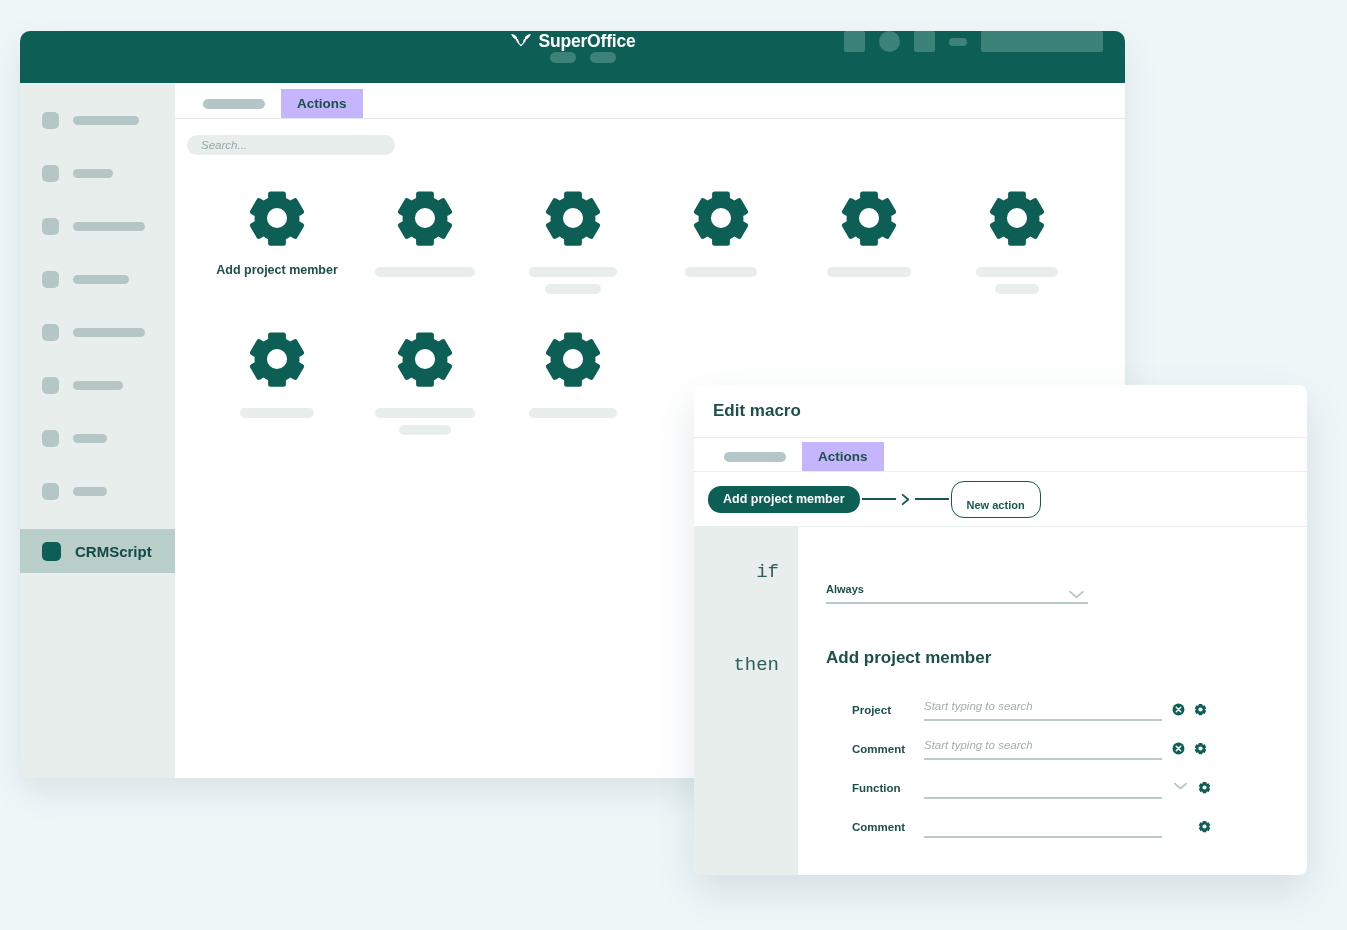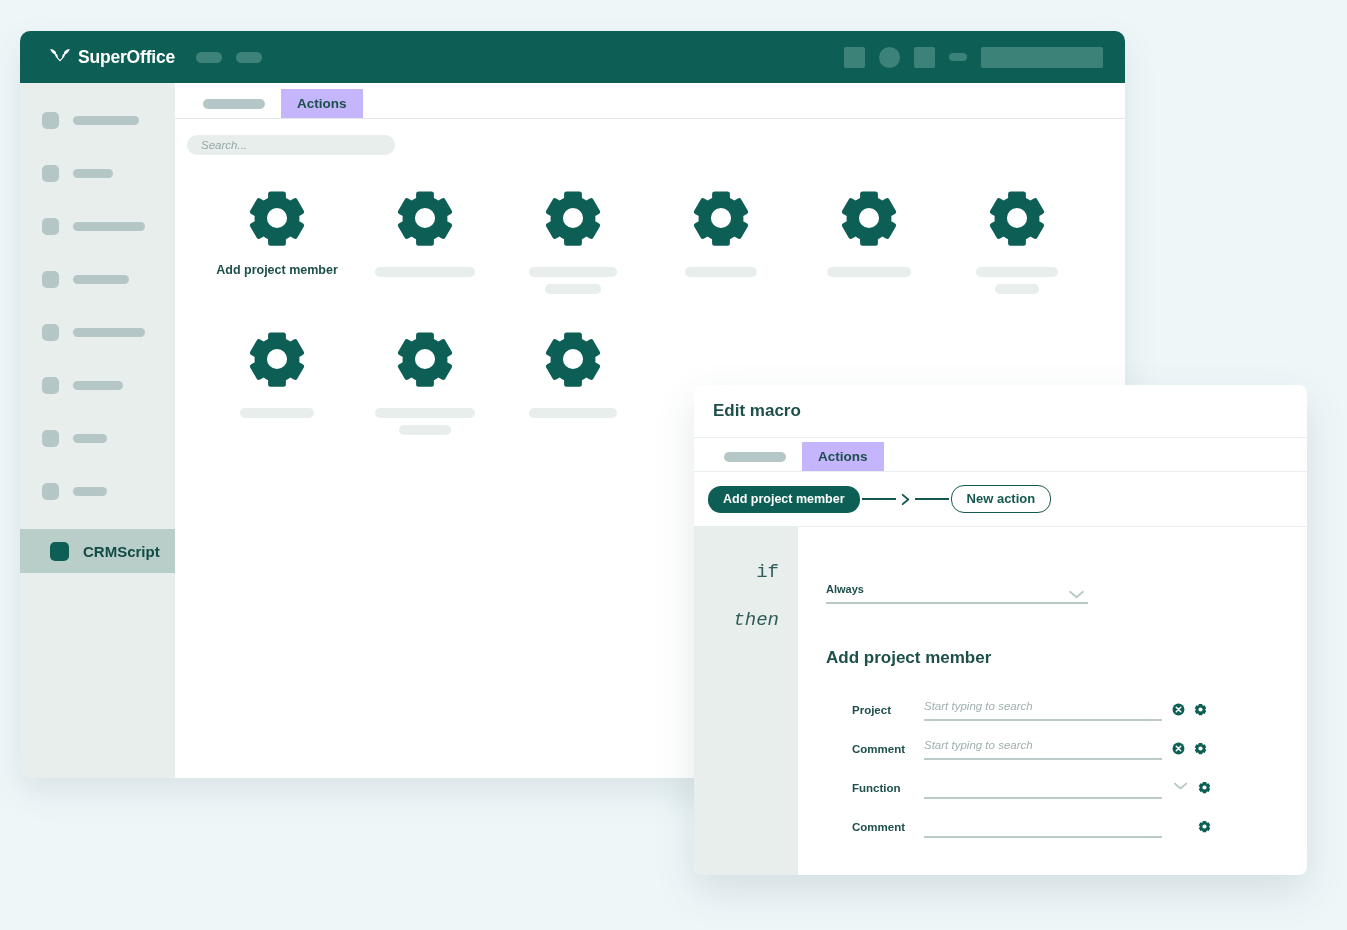--- a/index.html
+++ b/index.html
@@ -14,22 +14,23 @@
   .app-window {
     position: absolute; left: 20px; top: 31px;
     width: 1105px; height: 747px;
     border-radius: 10px;
     background: #e7eeec;
     box-shadow: 0 14px 34px rgba(40,80,90,.10);
     overflow: hidden;
   }
   .app-header {
     height: 52px; background: #0d5f55;
-    display: flex; align-items: center; padding: 0 29px;
+    display: flex; align-items: center; padding: 0 2px;
     position: relative;
+    flex-direction: column;
   }
   .brand { display: flex; align-items: center; gap: 7px; }
   .brand-logo { width: 22px; height: 18px; display: block; }
   .brand-name {
     color: #ffffff; font-size: 17.5px; font-weight: bold;
     letter-spacing: -.2px;
   }
   .hdr-pill { width: 26px; height: 11px; border-radius: 6px; background: #3d8279; }
   .hdr-left-pills { display: flex; gap: 14px; margin-left: 21px; }
   .hdr-right { position: absolute; right: 22px; display: flex; align-items: center; gap: 14px; }
@@ -42,21 +43,21 @@
 
   
   .sidebar { width: 155px; background: #e7eeec; padding-top: 22px; flex-shrink: 0; }
   .side-item {
     display: flex; align-items: center; gap: 14px;
     height: 30px; padding: 0 0 0 22px; margin-bottom: 23px;
   }
   .side-ico { width: 17px; height: 17px; border-radius: 5px; background: #b4c7c6; flex-shrink: 0; }
   .side-bar { height: 9px; border-radius: 5px; background: #b4c7c6; }
   .side-item.active {
-    background: #b9cdc9; margin-bottom: 0; height: 44px; padding-left: 30px;
+    background: #b9cdc9; margin-bottom: 0; height: 44px; padding-left: 22px;
   }
   .side-item.active .side-ico { background: #0d5f55; width: 19px; height: 19px; }
   .side-label { color: #124a45; font-size: 15px; font-weight: bold; }
 
   
   .content { flex: 1; background: #ffffff; display: flex; flex-direction: column; }
   .tabstrip {
     height: 36px; display: flex; align-items: flex-end; gap: 0;
     padding-left: 12px; border-bottom: 1px solid #e3eae9;
   }
@@ -108,32 +109,32 @@
     padding-left: 14px; border-bottom: 1px solid #e9efee;
   }
   .pill-filled {
     background: #0d5f55; color: #ffffff; font-size: 12.5px; font-weight: bold;
     border-radius: 13px; padding: 6px 15px 7px; white-space: nowrap;
   }
   .connector { display: flex; align-items: center; margin: 0 2px; }
   .conn-line { width: 34px; height: 2px; background: #15584f; }
   .conn-chev { width: 13px; height: 13px; margin: 0 3px; display: block; }
   .pill-outline {
-    border: 1.6px solid #15584f; color: #15584f; font-size: 13px; font-weight: bold;
-    border-radius: 13px; padding: 5px 15px 6px; white-space: nowrap;
+    border: 1.6px solid #15584f; color: #15584f; font-size: 11px; font-weight: bold;
+    border-radius: 13px; padding: 17px 15px 6px; white-space: nowrap;
   }
 
   .dlg-main { flex: 1; display: flex; }
   .rail { width: 104px; background: #e7eeec; flex-shrink: 0; }
   .rail-word {
     font-family: "Liberation Mono", monospace; font-size: 19px;
     color: #2f5d59; text-align: right; padding-right: 19px;
   }
   .rail-if { margin-top: 34px; font-family: Liberation Mono, monospace; }
-  .rail-then { margin-top: 26px; font-style: italic; }
+  .rail-then { margin-top: 71px; }
   .dlg-fields { flex: 1; padding-left: 28px; }
 
   .dd-row { margin-top: 56px; width: 262px; position: relative; }
   .dd-value { font-size: 11px; font-weight: bold; color: #1d4f4b; padding-bottom: 7px; }
   .dd-underline { height: 1.5px; background: #b8c9c8; }
   .chev-dn { position: absolute; right: 2px; top: 6px; width: 19px; height: 11px; display: block; }
 
   .then-title { margin-top: 44px; font-size: 17px; font-weight: bold; color: #1d4f4b; }
 
   .form { margin-top: 14px; padding-left: 26px; }

